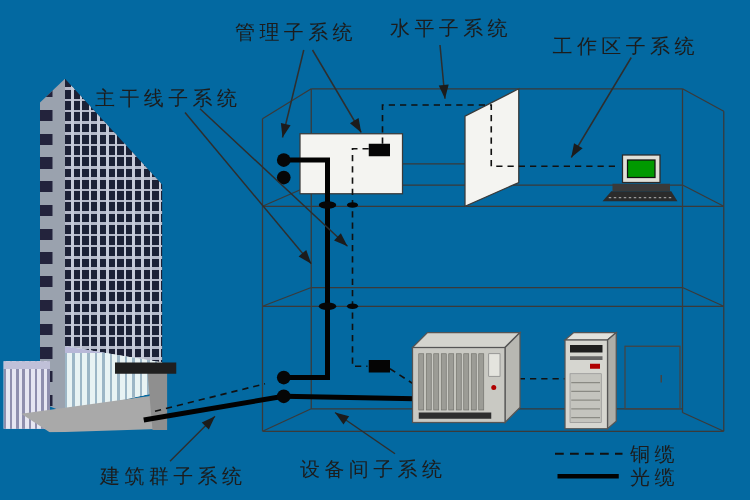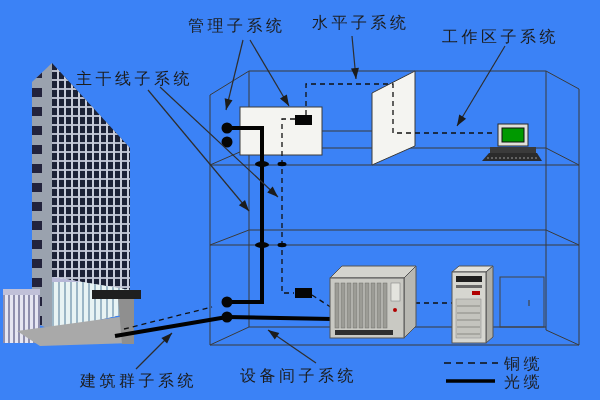--- a/index.html
+++ b/index.html
@@ -1,18 +1,18 @@
 <!DOCTYPE html>
 <html><head>
 <meta charset="utf-8">
 <style>
   html,body{margin:0;padding:0;}
   .stage{
     position:relative;width:600px;height:400px;overflow:hidden;
-    background:#3b82f6;
+    background:#0369a1;
     font-family:"DejaVu Sans",sans-serif;
   }
   .stage>div{position:absolute;}
   
   .bldg-left-face{
     left:28px;top:61px;width:24px;height:271px;
     clip-path:polygon(4px 21px,24px 2px,24px 269px,4px 261px);
     background:
       repeating-linear-gradient(180deg,#23233c 0 9px,rgba(0,0,0,0) 9px 19px) 2px 8px/12px 100% no-repeat,
       #9aa2ae;

